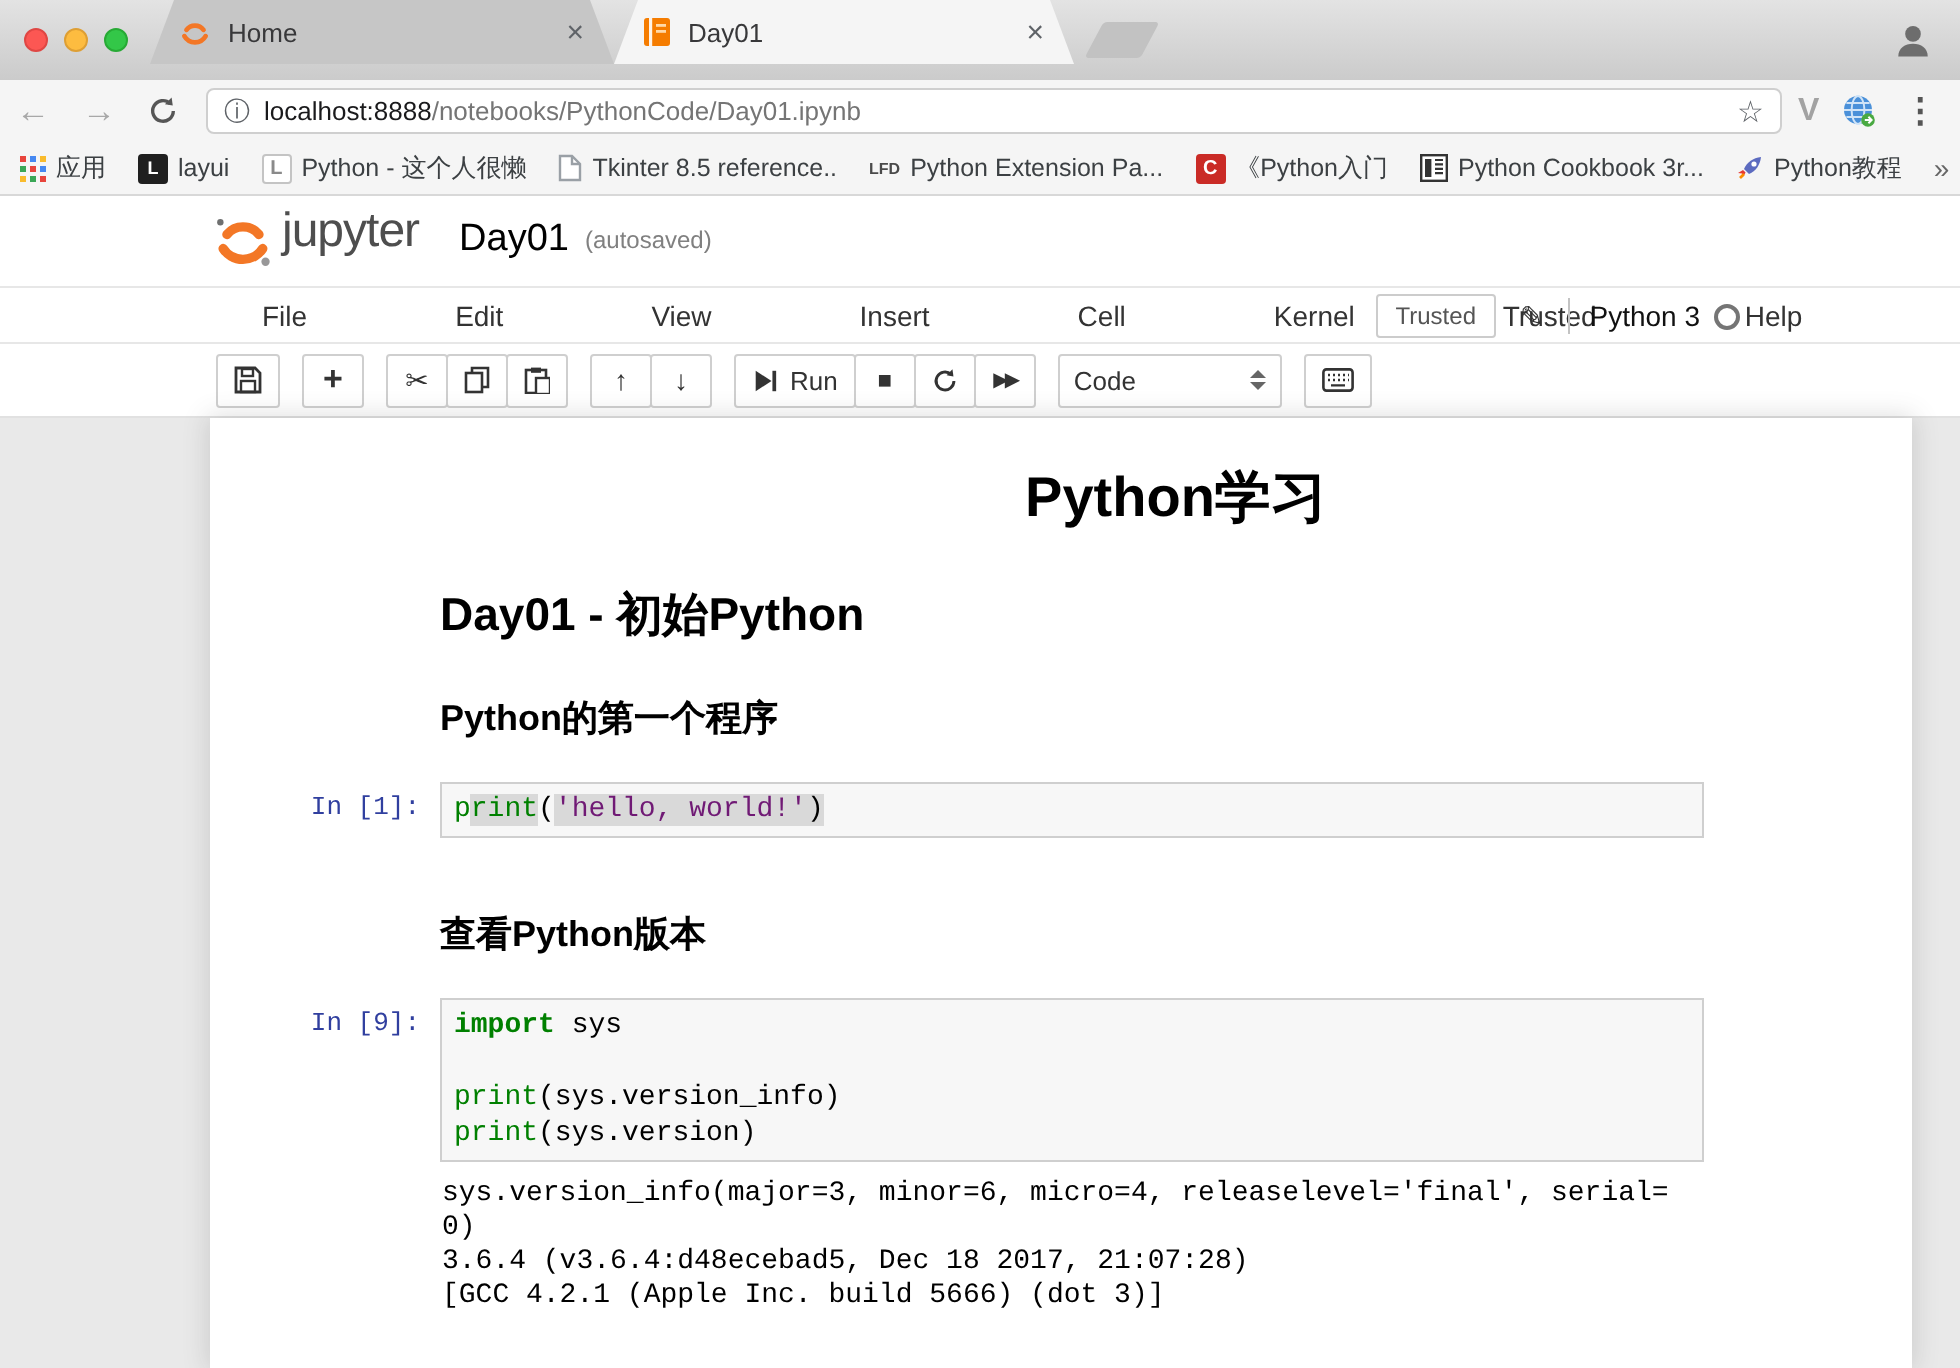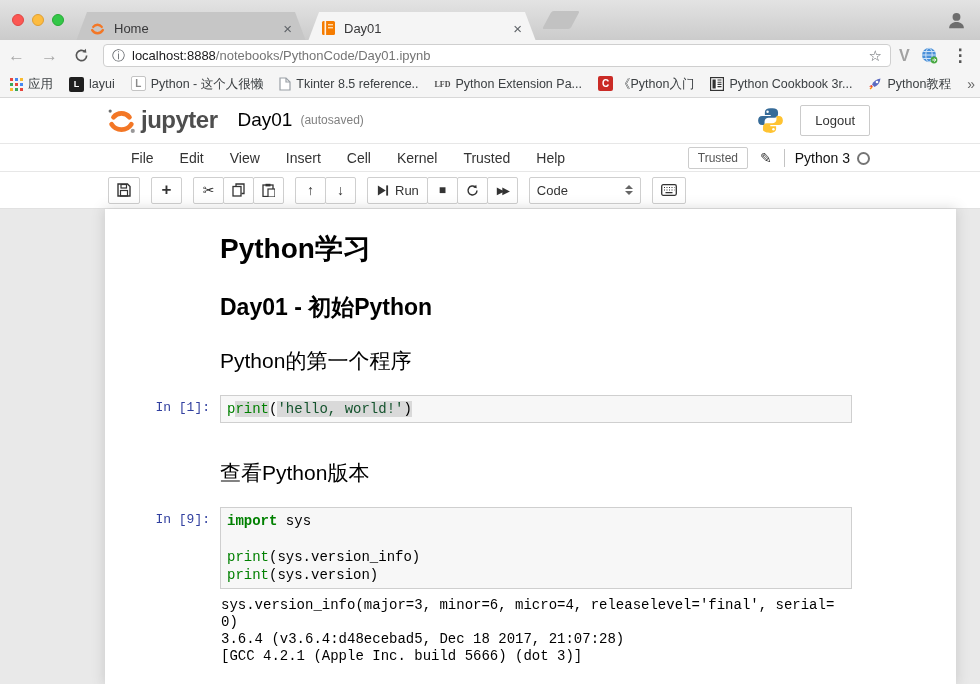--- a/index.html
+++ b/index.html
@@ -10,21 +10,21 @@
   }
   .abs { position:absolute; }
 
   
   .tabstrip { left:0; top:0; width:980px; height:40px;
     background:linear-gradient(#e3e3e3,#cbcbcb); }
   .tl { width:12px; height:12px; border-radius:50%; top:14px; }
   .tl-red { left:12px; background:#fc5753; border:1px solid #df4744; }
   .tl-yellow { left:32px; background:#fdbc40; border:1px solid #de9f34; }
   .tl-green { left:52px; background:#33c748; border:1px solid #27aa35; }
-  .tab { top:12px; height:32px; display:flex; align-items:center; padding:0 12px 0 14px;
+  .tab { top:0; height:32px; display:flex; align-items:center; padding:0 12px 0 14px;
     clip-path:polygon(12px 0, calc(100% - 12px) 0, 100% 100%, 0 100%); }
   .tab-inactive { background:#c6c6c6; }
   .tab-active { background:#f5f5f5; }
   .tab-label { font-size:13px; color:#38383a; margin:0 8px; flex:1; white-space:nowrap; overflow:hidden; }
   .tab-close { font-size:15px; color:#5f6368; line-height:1; padding:1px 3px; cursor:default; }
   .newtab { left:547px; top:11px; width:28px; height:18px; background:#c2c2c2;
     transform:skewX(-28deg); border-radius:2px; }
   .profile-icon { right:14px; top:11px; }
 
   
@@ -39,44 +39,44 @@
   .url-info { color:#5f6368; font-size:13px; margin-right:7px; }
   .url-host { color:#1a1a1c; }
   .url-path { color:#757575; }
   .url-star { margin-left:auto; color:#5f6368; font-size:15px; }
   .ext-v { font-size:16px; font-weight:bold; color:#a2a2a2; padding:0 8px; letter-spacing:-1px; }
   .menu-dots { font-size:17px; color:#555; padding:0 10px; font-weight:bold; }
 
   
   .bookmarks { left:0; top:71px; width:980px; height:27px; background:#f5f5f5;
     border-bottom:1px solid #d8d8d8; display:flex; align-items:center; padding:0 10px; }
-  .bm { display:flex; margin-right:16px; font-size:12.5px; color:#3c4043; white-space:nowrap; }
+  .bm { display:flex; align-items:center; margin-right:16px; font-size:12.5px; color:#3c4043; white-space:nowrap; }
   .bm .bmicon { margin-right:5px; display:inline-flex; align-items:center; }
   .bm-box { width:15px; height:15px; border-radius:2px; display:inline-flex;
     align-items:center; justify-content:center; font-weight:bold; }
   .bm-layui { background:#1f1f1f; color:#fff; font-size:9px; }
   .bm-l { border:1px solid #c4c4c4; color:#8a8a8a; font-size:10px; background:#fff; }
   .bm-c { background:#ca2b26; color:#fff; font-size:10px; }
-  .bm-lfd { font-size:8px; font-weight:bold; color:#4a4a4a; letter-spacing:0;font-family:Liberation Serif, serif; }
+  .bm-lfd { font-size:8px; font-weight:bold; color:#4a4a4a; letter-spacing:0; }
   .bm-overflow { margin-left:auto; color:#666; font-size:14px; padding-right:4px; }
 
   
   .jheader { left:0; top:98px; width:980px; height:46px; background:#fff;
     border-bottom:1px solid #e7e7e7; display:flex; align-items:center; padding:0 110px 0 105px; }
-  .brand { display:flex; align-items:center;font-weight:bold; }
+  .brand { display:flex; align-items:flex-start; }
   .brand-text { font-size:24px; color:#4e4e4e; letter-spacing:-0.5px; margin-left:4px; line-height:1; padding-bottom:2px; }
   .nb-title { font-size:19px; color:#000; margin-left:20px; padding-bottom:2px; }
   .autosave { font-size:12px; color:#808080; margin-left:8px; padding-bottom:2px; }
   .header-right { margin-left:auto; display:flex; align-items:center; }
   .logout-btn { margin-left:16px; background:#fff; border:1px solid #cbcbcb; border-radius:2px;
     padding:7px 14px; font-size:13px; color:#333; }
 
   
   .jmenu { left:0; top:144px; width:980px; height:28px; background:#fff;
-    border-bottom:1px solid #e7e7e7; display:flex; align-items:center; padding-left:118px; }
+    border-bottom:1px solid #e7e7e7; display:flex; align-items:center; padding-left:118px;gap:48px; }
   .menu-item { font-size:14px; color:#333; padding:0 13px; }
   .menu-right { position:absolute; right:110px; top:0; height:28px; display:flex; align-items:center; }
   .trusted-btn { border:1px solid #ccc; border-radius:2px; background:#fff;
     font-size:12px; color:#555; padding:3px 9px; }
   .pencil { font-size:14px; color:#333; margin:0 12px; }
   .vdivider { width:1px; height:18px; background:#c3c3c3; margin-right:10px; }
   .kernel-name { font-size:14px; color:#111; }
   .kernel-circle { width:13px; height:13px; border:2px solid #757575; border-radius:50%; margin-left:7px; }
 
   
@@ -96,35 +96,35 @@
   .caret-up { width:0; height:0; border-left:4px solid transparent; border-right:4px solid transparent;
     border-bottom:4px solid #666; margin-bottom:2px; }
   .caret-down { width:0; height:0; border-left:4px solid transparent; border-right:4px solid transparent;
     border-top:4px solid #666; }
 
   
   .nbarea { left:0; top:209px; width:980px; height:475px; background:#e9e9e9; }
   .nbcontainer { position:absolute; left:105px; top:0; width:851px; height:475px;
     background:#fff; box-shadow:0 0 12px 1px rgba(87,87,87,0.2); padding-top:13px; overflow:hidden; }
   .mdcell { margin-left:115px; margin-right:100px; color:#000; }
-  h1.mdcell { font-size:28px; margin:8px 0 24px 115px; font-weight:bold; }
+  h1.mdcell { font-size:28px; margin:8px 0 24px 115px; font-weight:bold;text-align:center; }
   h2.mdcell { font-size:23px; margin:0 0 24px 115px; font-weight:bold; }
-  h3.mdcell { font-size:21px; margin:0 0 20px 115px; font-weight:normal; }
+  h3.mdcell { font-size:18px; margin:0 0 20px 115px; font-weight:bold; }
   .codecell { display:flex; margin-bottom:6px; }
   .prompt { width:115px; flex:none; text-align:right; padding:5px 10px 0 0;
     font-family:"Liberation Mono", monospace; font-size:13px; color:#303f9f; }
   .inputarea { width:632px; border:1px solid #cfcfcf; background:#f7f7f7;
     padding:4px 6px; font-family:"Liberation Mono", monospace; font-size:14px; line-height:18px;
     color:#000; white-space:pre; }
   .outputarea { margin-left:115px; width:636px; padding:2px 0 1px 1px;
     font-family:"Liberation Mono", monospace; font-size:14px; line-height:17px;
     color:#000; white-space:pre-wrap; word-break:break-all; }
   .cm-builtin { color:#008000; }
   .cm-keyword { color:#008000; font-weight:bold; }
-  .cm-string { color:#14532d; }
+  .cm-string { color:#701a75; }
   .sel { background:#d9d9d9; }
   .spacer-sm { height:30px; }
 
   svg { display:block; }
 </style>
 </head>
 <body>
 
 <div class="abs tabstrip">
   <div class="abs tl tl-red"></div>
@@ -274,31 +274,20 @@
         <circle cx="29.5" cy="28.5" r="2.2" fill="#989798"></circle>
         <circle cx="5.5" cy="7.5" r="1.7" fill="#6f7070"></circle>
         <path d="M7 21.5 A 12.5 12.5 0 0 0 28 21.5" stroke="#F37726" stroke-width="5" fill="none" stroke-linecap="round"></path>
         <path d="M9 14 A 11 11 0 0 1 26 14" stroke="#F37726" stroke-width="5" fill="none" stroke-linecap="round"></path>
       </svg>
     </span>
     <span class="brand-text">jupyter</span>
   </span>
   <span class="nb-title">Day01</span>
   <span class="autosave">(autosaved)</span>
-  <span class="header-right">
-    <span>
-      <svg width="27" height="27" viewBox="0 0 24 24">
-        <path fill="#366b98" d="M11.9 1C8.9 1 7 2.3 7 4.6V7h5.2v.9H4.6C2.1 7.9 1 9.6 1 12s1.1 4.1 3.6 4.1h2.1V13c0-2 1.7-3.4 3.7-3.4h5c1.9 0 3.3-1.4 3.3-3.3V4.6C18.7 2.3 16.9 1 13.9 1z"></path>
-        <circle cx="9.4" cy="4.2" r="1.1" fill="#fff"></circle>
-        <path fill="#ffc331" d="M12.1 23c3 0 4.9-1.3 4.9-3.6V17h-5.2v-.9h7.6c2.5 0 3.6-1.7 3.6-4.1s-1.1-4.1-3.6-4.1h-2.1V11c0 2-1.7 3.4-3.7 3.4h-5c-1.9 0-3.3 1.4-3.3 3.3v2.7C5.3 21.7 9.1 23 12.1 23z"></path>
-        <circle cx="14.6" cy="19.8" r="1.1" fill="#fff"></circle>
-      </svg>
-    </span>
-    <button class="logout-btn">Logout</button>
-  </span>
 </div>
 
 <div class="abs jmenu">
   <span class="menu-item">File</span>
   <span class="menu-item">Edit</span>
   <span class="menu-item">View</span>
   <span class="menu-item">Insert</span>
   <span class="menu-item">Cell</span>
   <span class="menu-item">Kernel</span>
   <span class="menu-item">Trusted</span>

